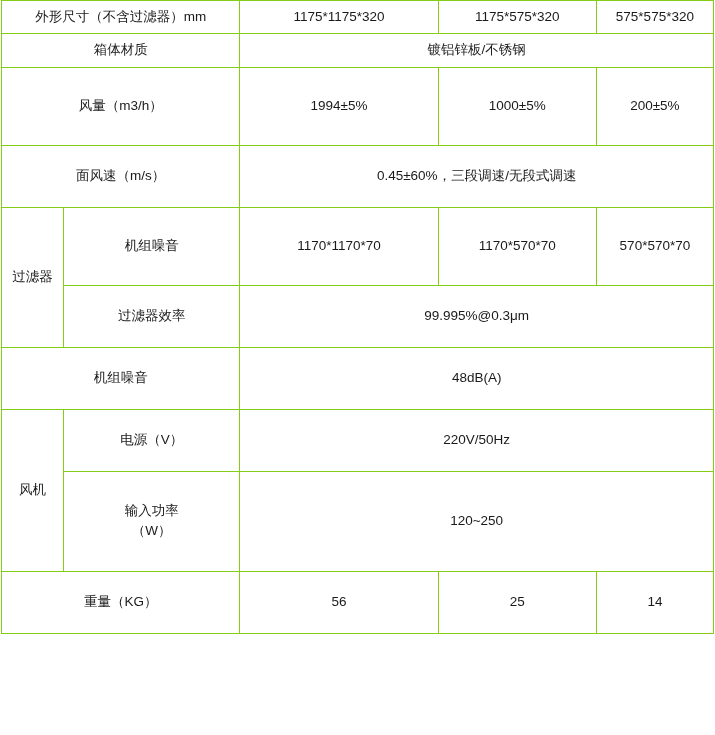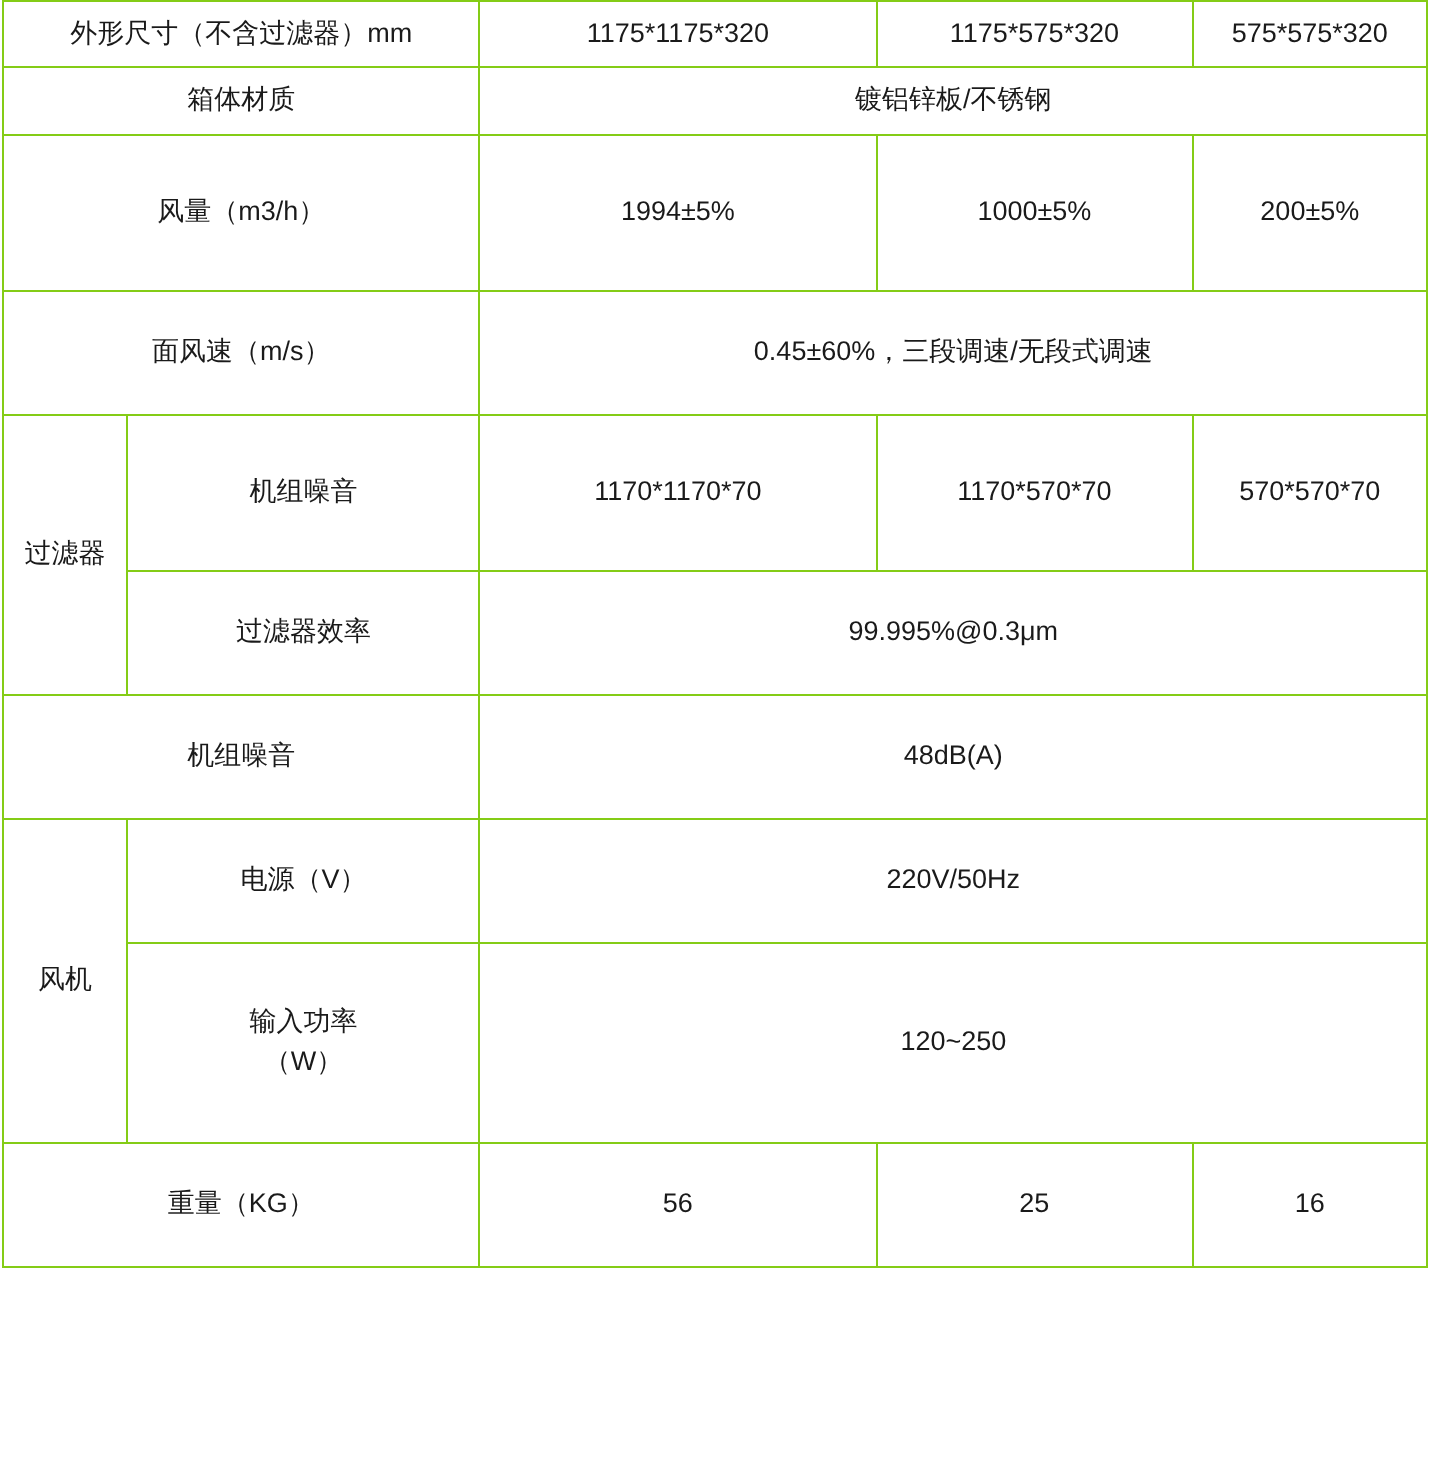--- a/index.html
+++ b/index.html
@@ -98,16 +98,16 @@
     </tr>
     <tr style="height:100px;">
       <td class="label two-line">输入功率
 （W）</td>
       <td colspan="3">120~250</td>
     </tr>
     <tr style="height:62px;">
       <td class="label" colspan="2">重量（KG）</td>
       <td>56</td>
       <td>25</td>
-      <td>16</td>
+      <td>14</td>
     </tr>
   </tbody>
 </table>
 
 </body></html>

